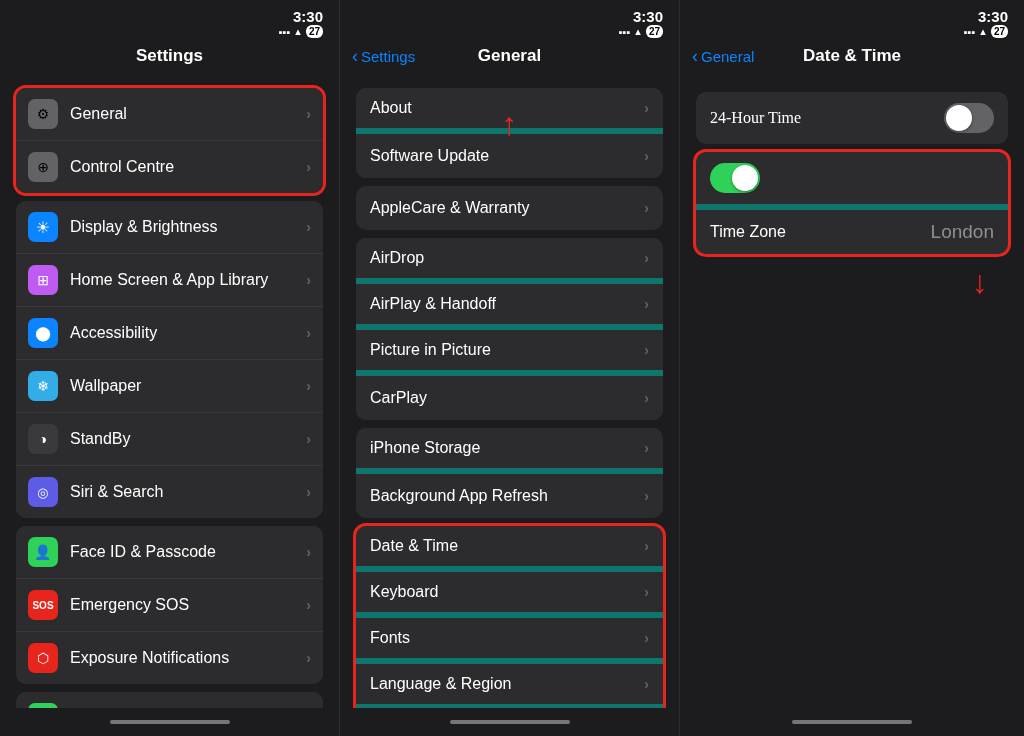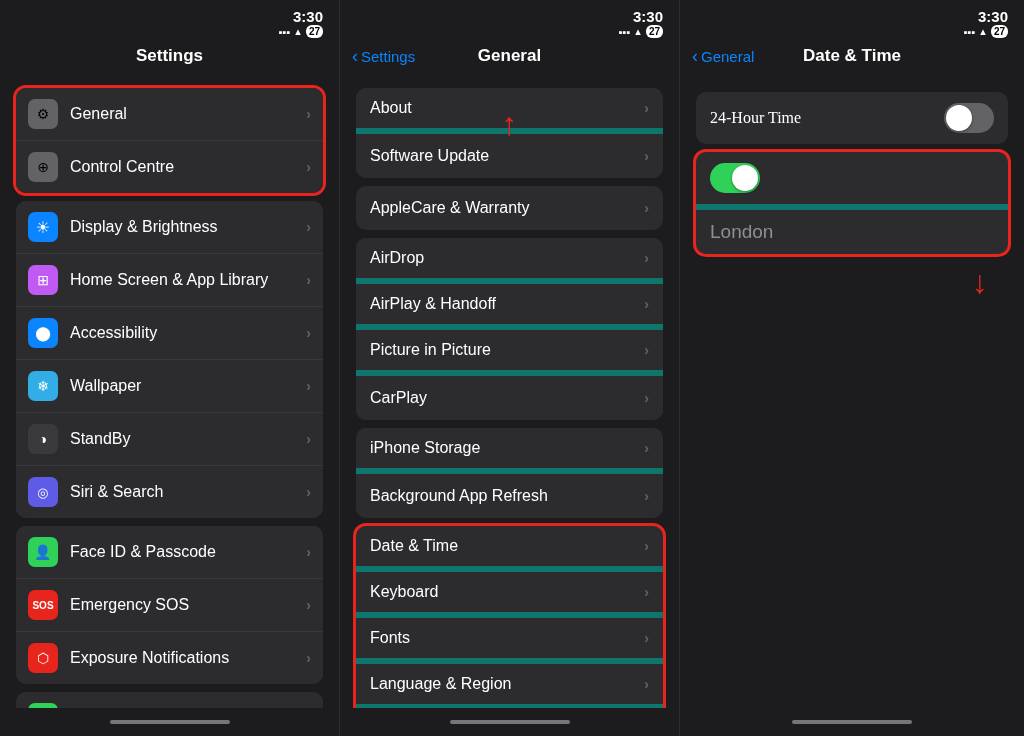--- a/index.html
+++ b/index.html
@@ -450,20 +450,21 @@
       </div>
     </div>
 
     <div class="section-group" style="outline: 3px solid #e8251c; border-radius: 10px; margin: 8px 16px; position:relative;">
       <div class="simple-row">
         <div class="toggle toggle-on">
           <div class="toggle-thumb"></div>
         </div>
       </div>
       <div class="simple-row" style="border-bottom:none;">
+        <span class="row-label">Time Zone</span>
         <span class="row-value">London</span>
       </div>
     </div>
 
     <div style="position:relative; height:50px; overflow:visible; margin: 0 16px;">
       <div style="position:absolute; right:20px; top:2px; color:#e8251c; font-size:32px; font-weight:900; z-index:20;">↓</div>
     </div>
 
   </div>
 

